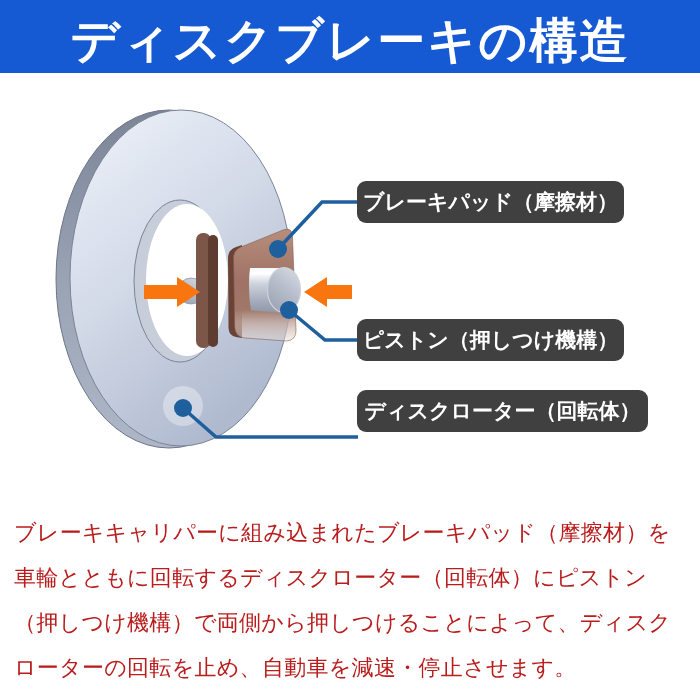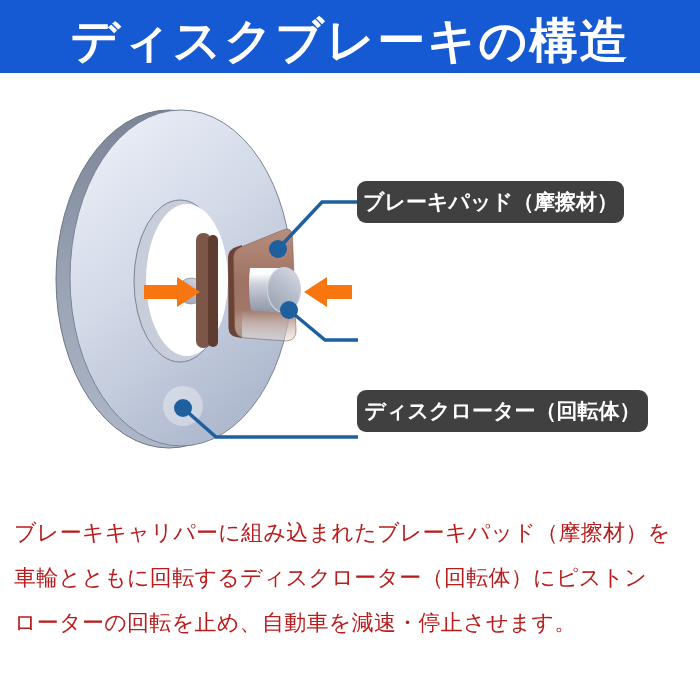--- a/index.html
+++ b/index.html
@@ -95,21 +95,23 @@
 
     <polyline points="278,249 322,202 358,202" fill="none" stroke="#1e5f9e" stroke-width="3.5"></polyline>
     <polyline points="289,310 325,340 358,340" fill="none" stroke="#1e5f9e" stroke-width="3.5"></polyline>
     <polyline points="183,408 216,437 358,437" fill="none" stroke="#1e5f9e" stroke-width="3.5"></polyline>
     <circle cx="278" cy="249" r="9" fill="#1e5f9e"></circle>
     <circle cx="289" cy="310" r="9" fill="#1e5f9e"></circle>
     <circle cx="183" cy="408" r="9" fill="#1e5f9e"></circle>
   </svg>
 
   <div class="callout-label label-brake-pad">ブレーキパッド（摩擦材）</div>
+  <div class="callout-label label-piston">ピストン（押しつけ機構）</div>
   <div class="callout-label label-disc-rotor">ディスクローター（回転体）</div>
 
   <div class="description">
     <div class="line">ブレーキキャリパーに組み込まれたブレーキパッド（摩擦材）を</div>
     <div class="line">車輪とともに回転するディスクローター（回転体）にピストン</div>
+    <div class="line">（押しつけ機構）で両側から押しつけることによって、ディスク</div>
     <div class="line">ローターの回転を止め、自動車を減速・停止させます。</div>
   </div>
 
 </div>
 
 </body></html>

